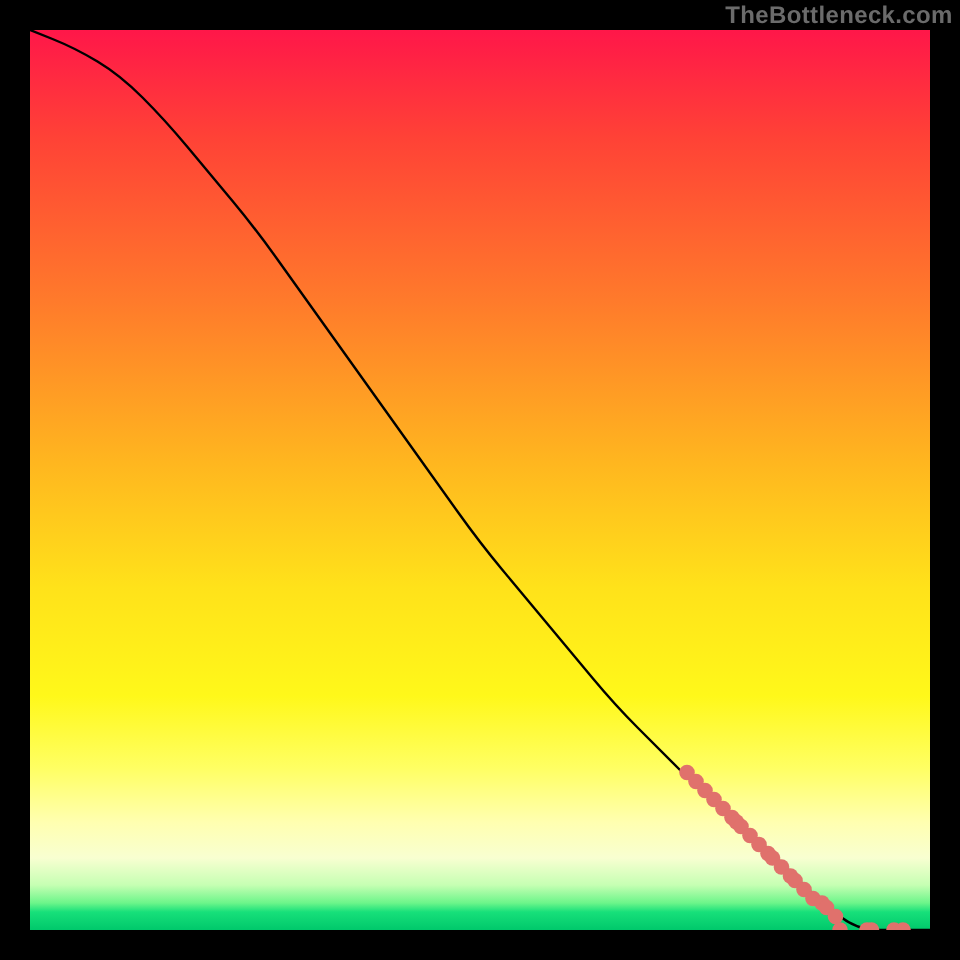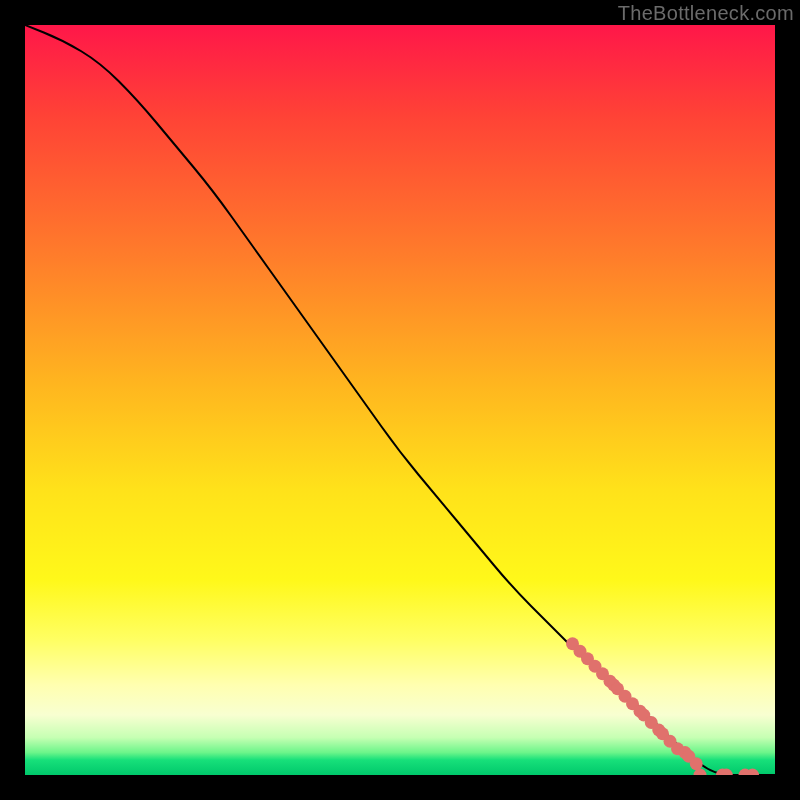--- a/index.html
+++ b/index.html
@@ -47,21 +47,21 @@
     top: 0;
     width: 750px;
     height: 750px;
   }
   .watermark {
     position: absolute;
     top: 2px;
     right: 6px;
     color: #6b6b6b;
     font-size: 20px;
-    font-weight: 400;
+    font-weight: 700;
     letter-spacing: 0.3px;
     user-select: none;
   }
 </style>
 </head>
 <body>
 
 <div class="frame">
   <div class="watermark">TheBottleneck.com</div>
   <div class="plot-area">

